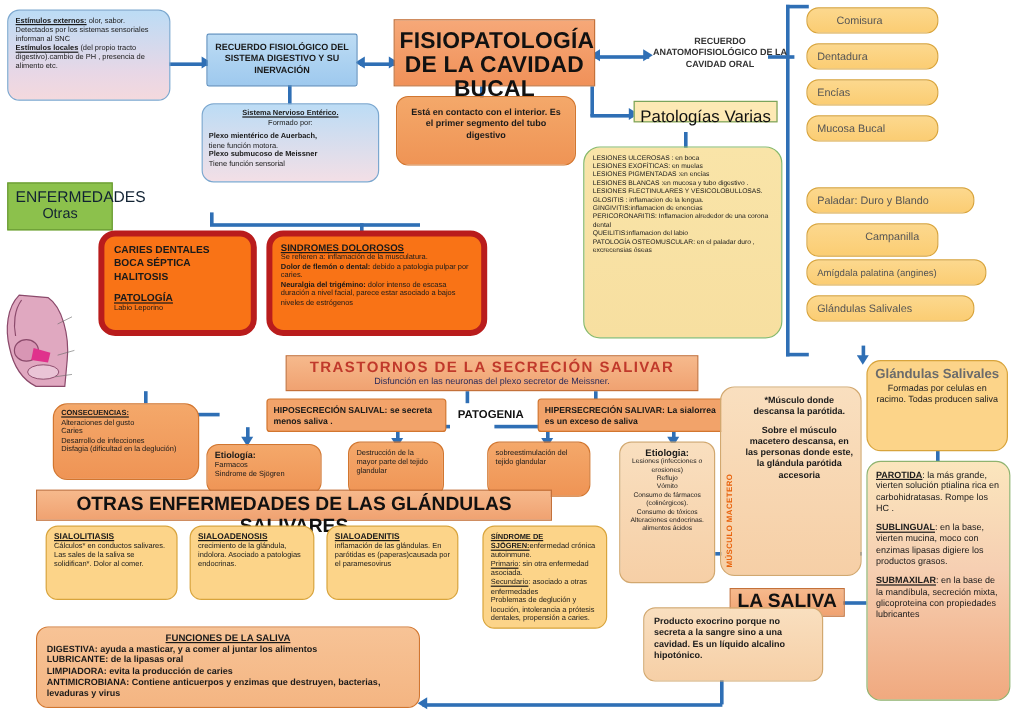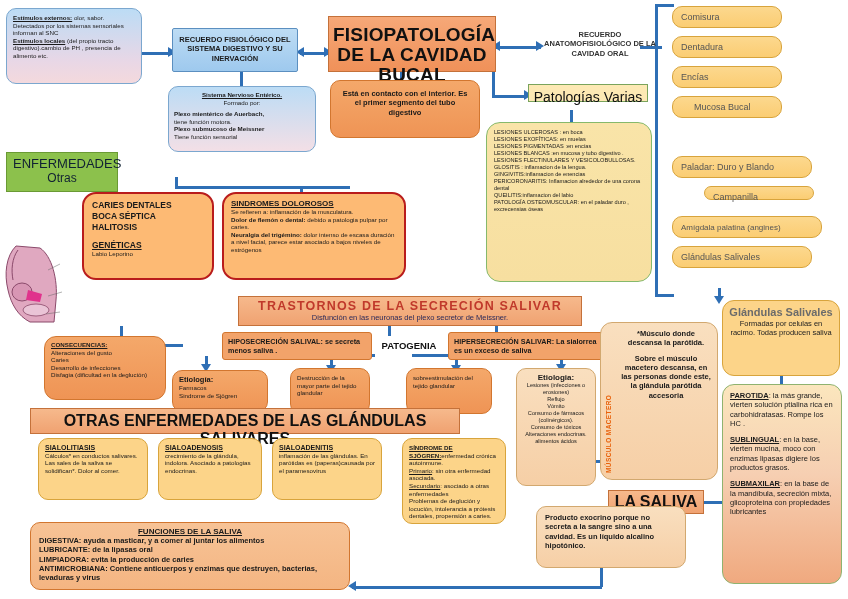--- a/index.html
+++ b/index.html
@@ -11,21 +11,21 @@
   }
   .stage{position:absolute;left:0;top:0;width:848px;height:599px;}
   .box{position:absolute;box-sizing:border-box;}
 
   
   .rnd{border-radius:10px;border:1px solid #c8922f;}
   .orange{background:linear-gradient(180deg,#f4a86a 0%,#ef9455 100%);border:1px solid #d2762f;}
   .orange-flat{background:#f2a36a;border:1px solid #d2762f;}
   .yellow{background:linear-gradient(180deg,#fcd88e 0%,#fbcd73 100%);border:1px solid #d8a43c;}
   .yellow2{background:#fcd489;border:1px solid #d8a43c;}
-  .green{background:#fdba74;border:2px solid #b91c1c;}
+  .green{background:#f97316;border:5px solid #b91c1c;}
   .greenpale{background:linear-gradient(180deg,#f9e4a8 0%,#f7dfa0 100%);border:1px solid #86b96b;}
   .bluebox{background:linear-gradient(180deg,#bddcf4 0%,#9ec9ee 100%);border:1px solid #5b8fc0;}
   .bluegrad{background:linear-gradient(180deg,#bcdcf5 0%,#e8d7e6 70%,#f4d9dd 100%);border:1px solid #7ba7cf;}
   .whitepink{background:linear-gradient(180deg,#bcdcf5 0%,#f3dfe6 100%);border:1px solid #7ba7cf;}
   .olive{background:#8cc14c;border:1px solid #6a9a34;}
   .peach{background:linear-gradient(180deg,#f9dfbf 0%,#f6cfa6 100%);border:1px solid #d2a86f;}
   .parotgrad{background:linear-gradient(180deg,#fbe6bd 0%,#f6cfb2 45%,#f0a97f 100%);border:1px solid #8fb36f;}
 
   .ttl-main{
     font-weight:bold;font-size:19px;line-height:20px;color:#111;
@@ -184,45 +184,45 @@
       <div>LESIONES FLECTINULARES Y VESICOLOBULLOSAS.</div>
       <div>GLOSITIS : inflamacion de la lengua.</div>
       <div>GINGIVITIS:inflamacion de enencias</div>
       <div>PERICORONARITIS: Inflamacion alrededor de una corona dental</div>
       <div>QUEILITIS:inflamacion del labio</div>
       <div>PATOLOGÍA OSTEOMUSCULAR: en el paladar duro , excrecensias óseas</div>
     </div>
   </div>
 
   <div class="box rnd yellow" style="left:672px;top:6px;width:110px;height:22px;">
-    <div class="lg" style="padding:5px 8px;color:#555;">Comisura</div>
+    <div class="lg" style="padding:5px 8px;color:#555;margin-left:16px;">Comisura</div>
     </div>
   <div class="box rnd yellow" style="left:672px;top:36px;width:110px;height:22px;">
     <div class="lg" style="padding:5px 8px;color:#555;">Dentadura</div>
     </div>
   <div class="box rnd yellow" style="left:672px;top:66px;width:110px;height:22px;">
     <div class="lg" style="padding:5px 8px;color:#555;">Encías</div>
     </div>
   <div class="box rnd yellow" style="left:672px;top:96px;width:110px;height:22px;">
-    <div class="lg" style="padding:5px 21px;color:#555;">Mucosa Bucal</div>
+    <div class="lg" style="padding:5px 8px;color:#555;">Mucosa Bucal</div>
     </div>
   <div class="box rnd yellow" style="left:672px;top:156px;width:140px;height:22px;">
     <div class="lg" style="padding:5px 8px;color:#555;">Paladar: Duro y Blando</div>
     </div>
-  <div class="box rnd yellow" style="left:704px;top:186px;width:110px;height:14px;">
+  <div class="box rnd yellow" style="left:672px;top:186px;width:110px;height:28px;padding-left:40px;">
     <div class="lg" style="padding:5px 8px;color:#555;">Campanilla</div>
     </div>
   <div class="box rnd yellow" style="left:672px;top:216px;width:150px;height:22px;">
     <div class="lg" style="padding:5px 8px;color:#555;font-size:8px;">Amígdala palatina (angines)</div>
     </div>
   <div class="box rnd yellow" style="left:672px;top:246px;width:140px;height:22px;">
     <div class="lg" style="padding:5px 8px;color:#555;">Glándulas Salivales</div>
     </div>
 
-  <div class="box olive" style="left:6px;top:152px;width:112px;height:40px;">
+  <div class="box olive" style="left:6px;top:152px;width:88px;height:40px;">
     <div style="padding:3px 6px;">
       <div style="font-size:13px;color:#123;">ENFERMEDADES</div>
       <div style="font-size:12px;color:#123;text-align:center;">Otras</div>
     </div>
   </div>
 
   <div class="box" style="left:2px;top:240px;width:64px;height:86px;">
     <svg viewBox="0 0 64 86" width="64" height="86">
       <path d="M14 6 C4 16 2 34 6 50 C9 64 16 76 28 82 L52 82 L54 60 C56 40 50 16 38 8 Z" fill="#e0a8c0" stroke="#8b4a6b" stroke-width="1"></path>
       <path d="M16 10 C10 18 9 30 11 40" fill="none" stroke="#8b4a6b" stroke-width="1"></path>
@@ -234,21 +234,21 @@
       <path d="M44 74 L58 72" stroke="#666" stroke-width="0.5"></path>
     </svg>
   </div>
 
   <div class="box rnd green" style="left:82px;top:192px;width:132px;height:88px;border-radius:14px;">
     <div style="padding:6px 8px;">
       <div class="md" style="font-weight:bold;font-size:8.5px;line-height:11px;">CARIES DENTALES</div>
       <div class="md" style="font-weight:bold;font-size:8.5px;line-height:11px;">BOCA SÉPTICA</div>
       <div class="md" style="font-weight:bold;font-size:8.5px;line-height:11px;">HALITOSIS</div>
       <div style="height:8px;"></div>
-      <div class="md" style="font-weight:bold;text-decoration:underline;font-size:8.5px;">GENÉTICAS</div>
+      <div class="md" style="font-weight:bold;text-decoration:underline;font-size:8.5px;">PATOLOGÍA</div>
       <div class="sm">Labio Leporino</div>
     </div>
   </div>
 
   <div class="box rnd green" style="left:222px;top:192px;width:184px;height:88px;border-radius:14px;">
     <div style="padding:5px 7px;">
       <div style="font-weight:bold;text-decoration:underline;font-size:8px;">SINDROMES DOLOROSOS</div>
       <div class="sm">Se refieren a: inflamación de la musculatura.</div>
       <div class="sm"><span style="font-weight:bold;">Dolor de flemón o dental:</span><span> debido a patologia pulpar por caries.</span></div>
       <div class="sm"><span style="font-weight:bold;">Neuralgia del trigémino:</span><span> dolor intenso de escasa duración a nivel facial, parece estar asociado a bajos niveles de estrógenos</span></div>

